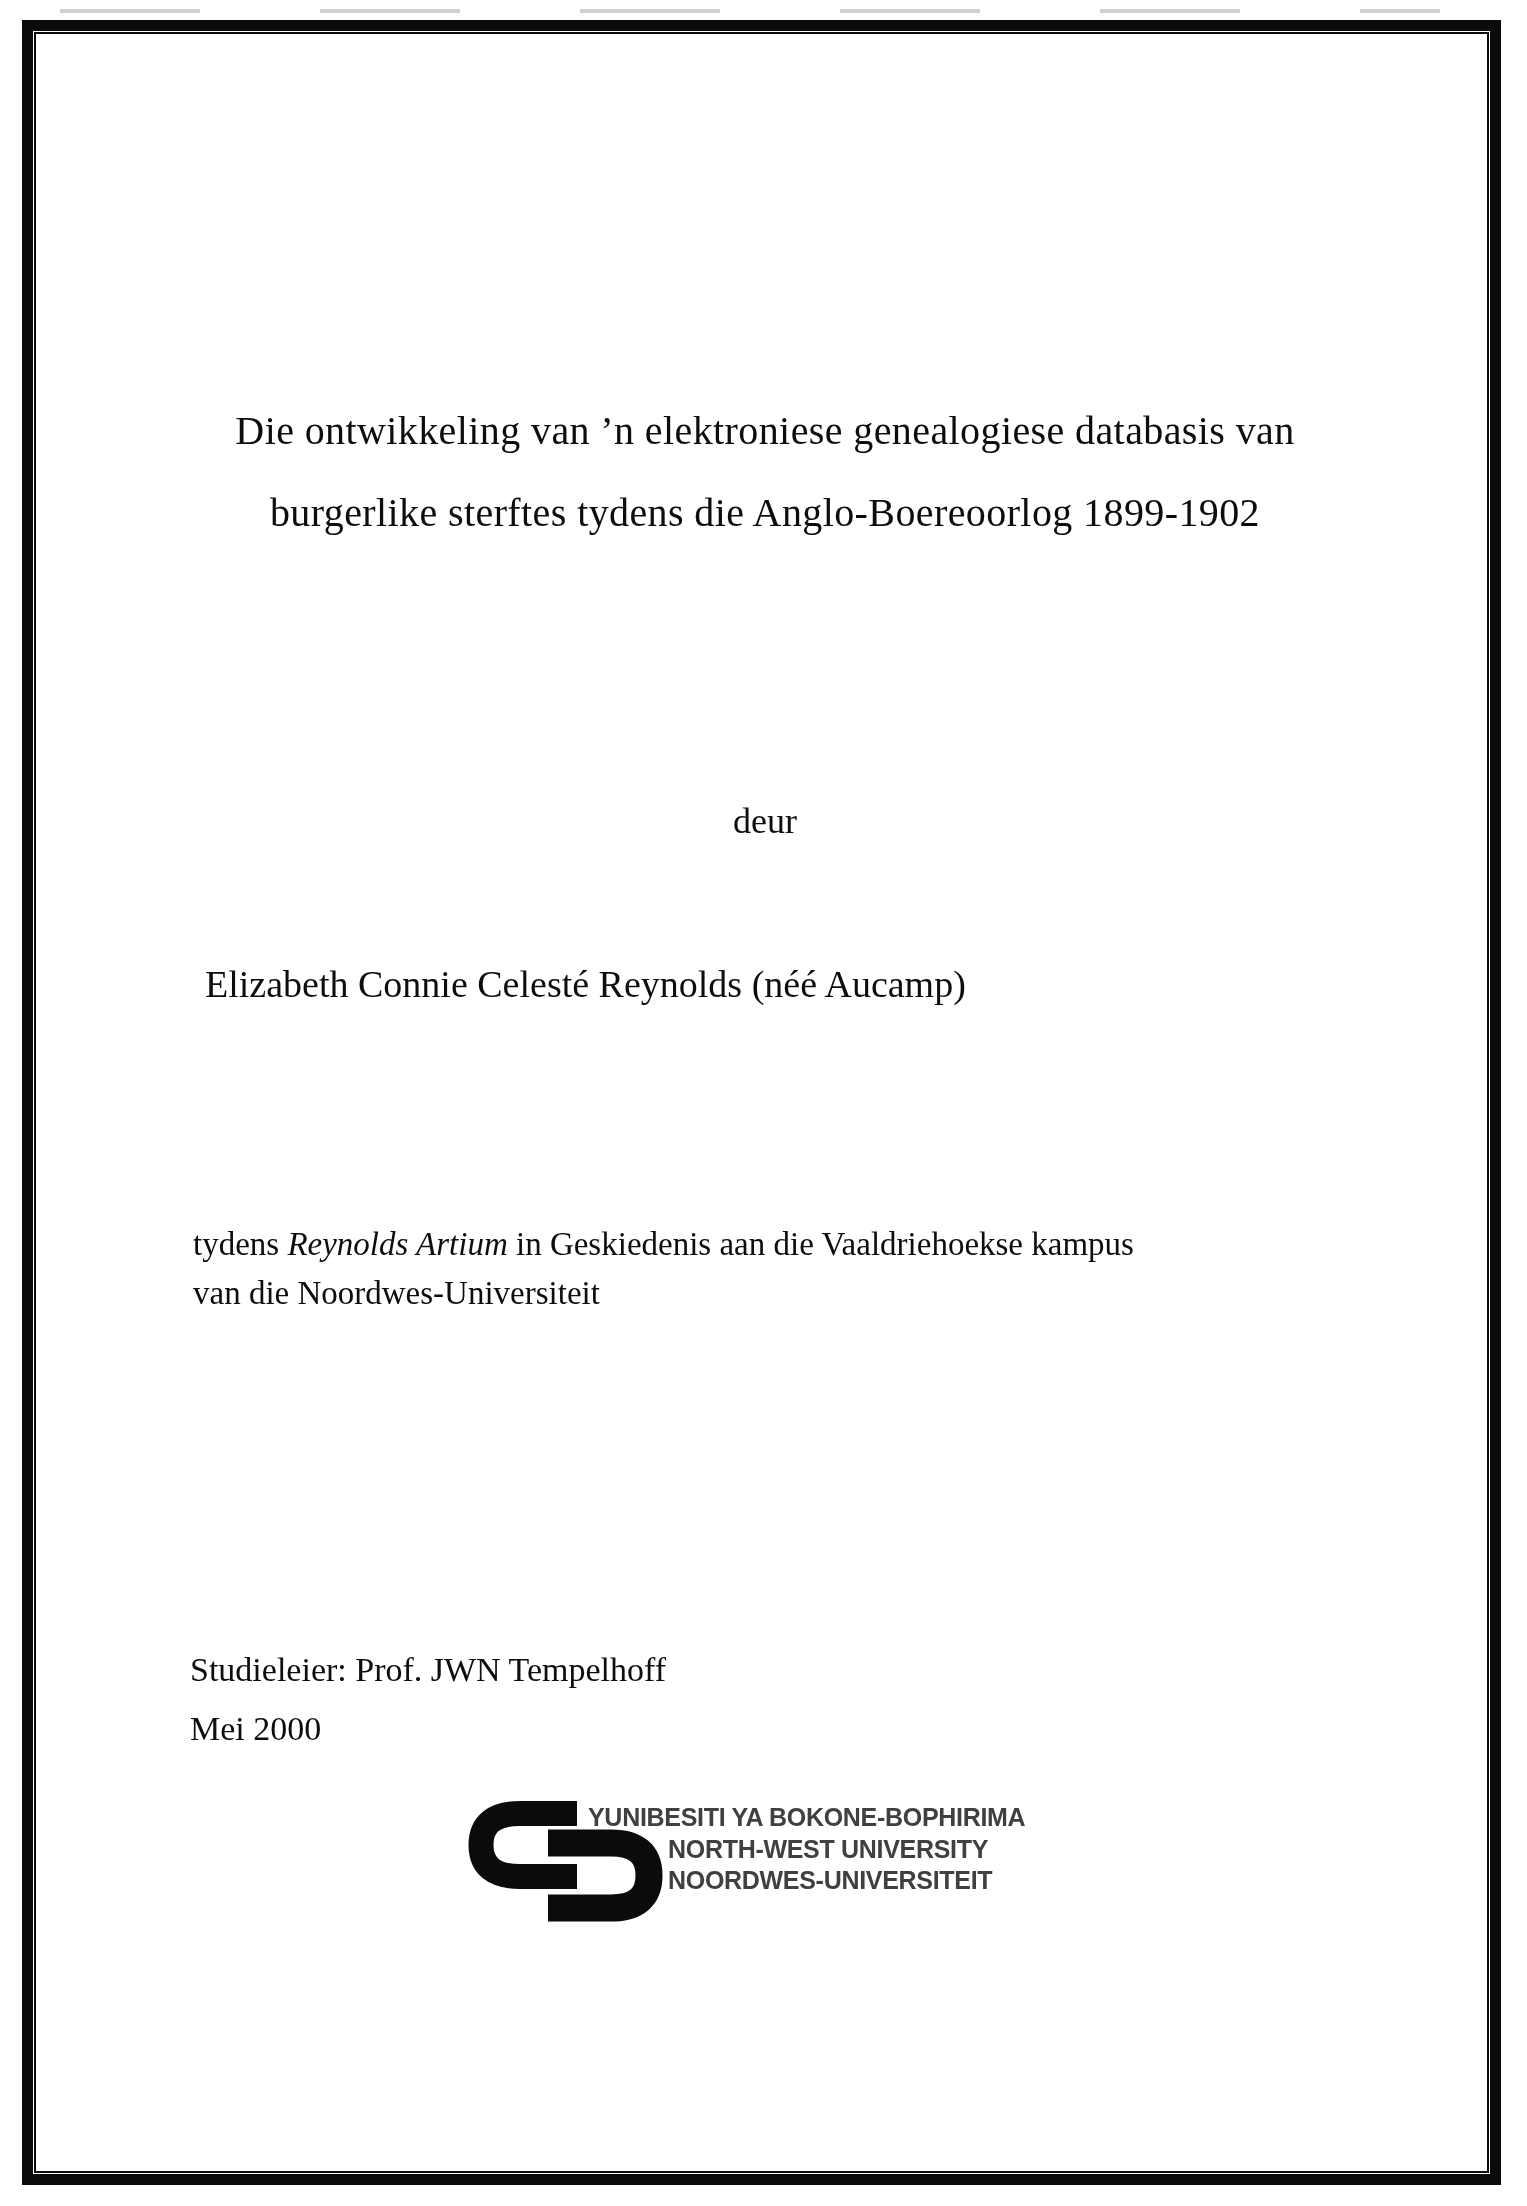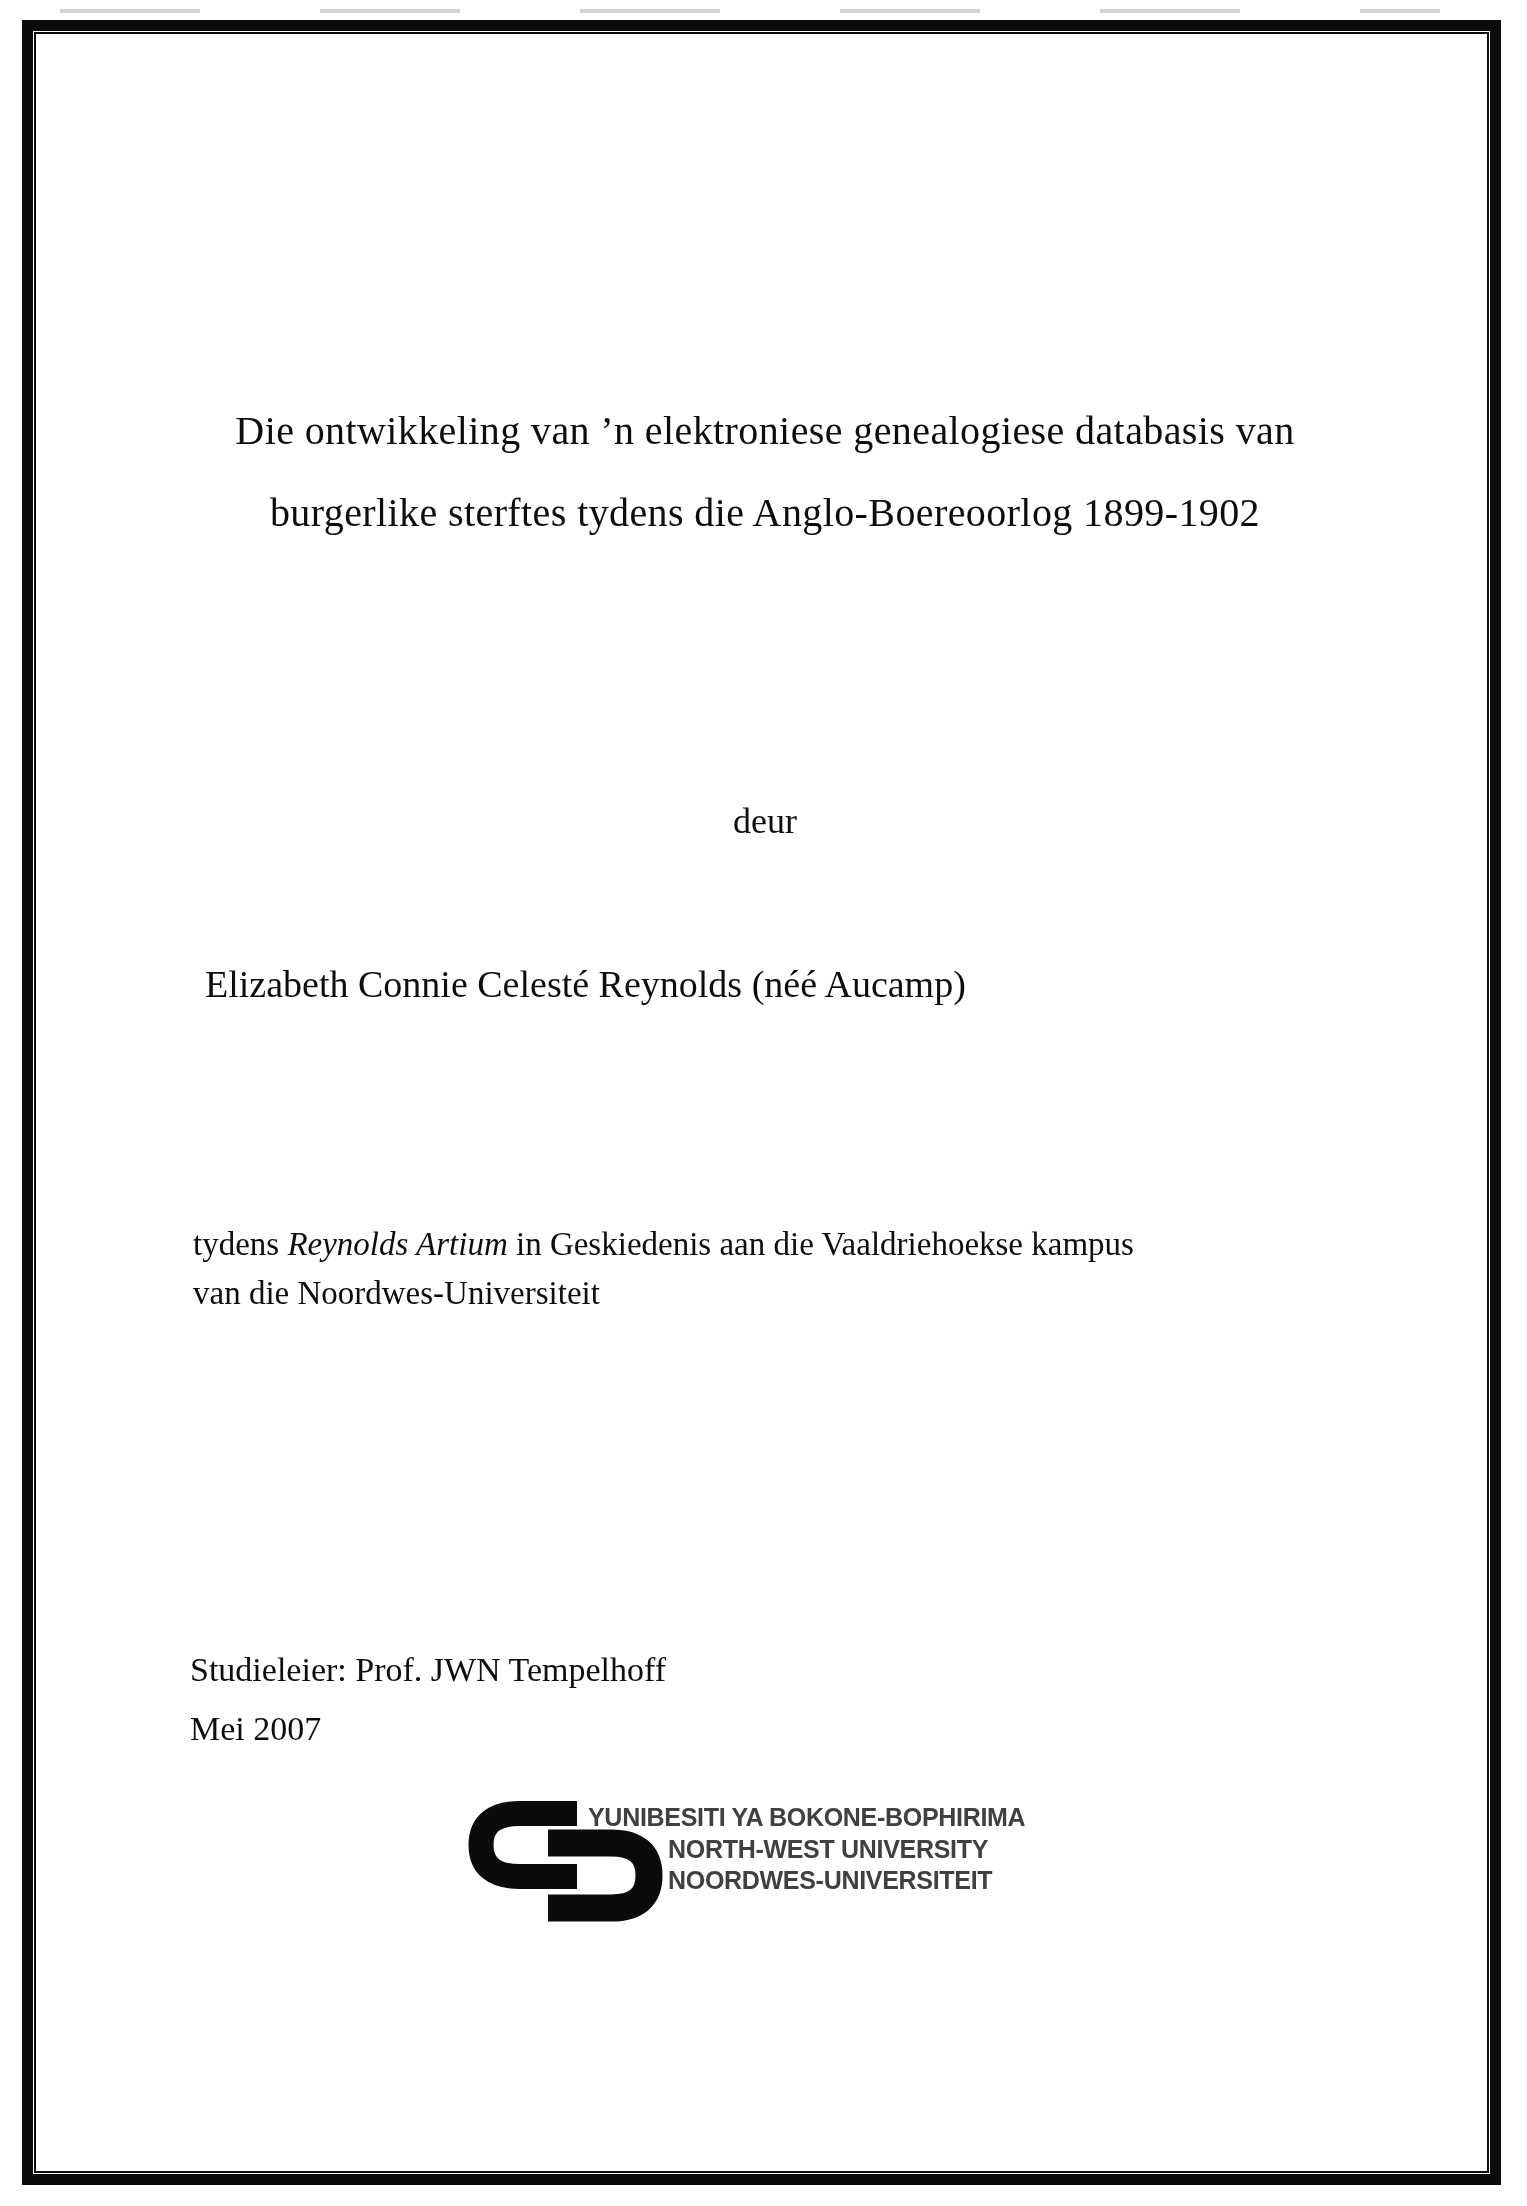--- a/index.html
+++ b/index.html
@@ -132,21 +132,21 @@
 
   <div class="author">Elizabeth Connie Celesté Reynolds (néé Aucamp)</div>
 
   <div class="statement">
     <div><span>tydens </span><i>Reynolds Artium</i><span> in Geskiedenis aan die Vaaldriehoekse kampus</span></div>
     <div>van die Noordwes-Universiteit</div>
   </div>
 
   <div class="supervisor-block">
     <div>Studieleier: Prof. JWN Tempelhoff</div>
-    <div>Mei 2007</div>
+    <div>Mei 2000</div>
   </div>
 
   <div class="logo-mark">
     <svg viewBox="0 0 196 126" width="196" height="126" xmlns="http://www.w3.org/2000/svg">
 
       <path d="M 109 13.5 H 52 Q 13 13.5 13 45 Q 13 76.5 52 76.5 H 109" fill="none" stroke="#0b0b0b" stroke-width="25"></path>
 
       <path d="M 80 43 H 143 Q 181 43 181 75.5 Q 181 108 143 108 H 80" fill="none" stroke="#0b0b0b" stroke-width="27"></path>
     </svg>
   </div>

